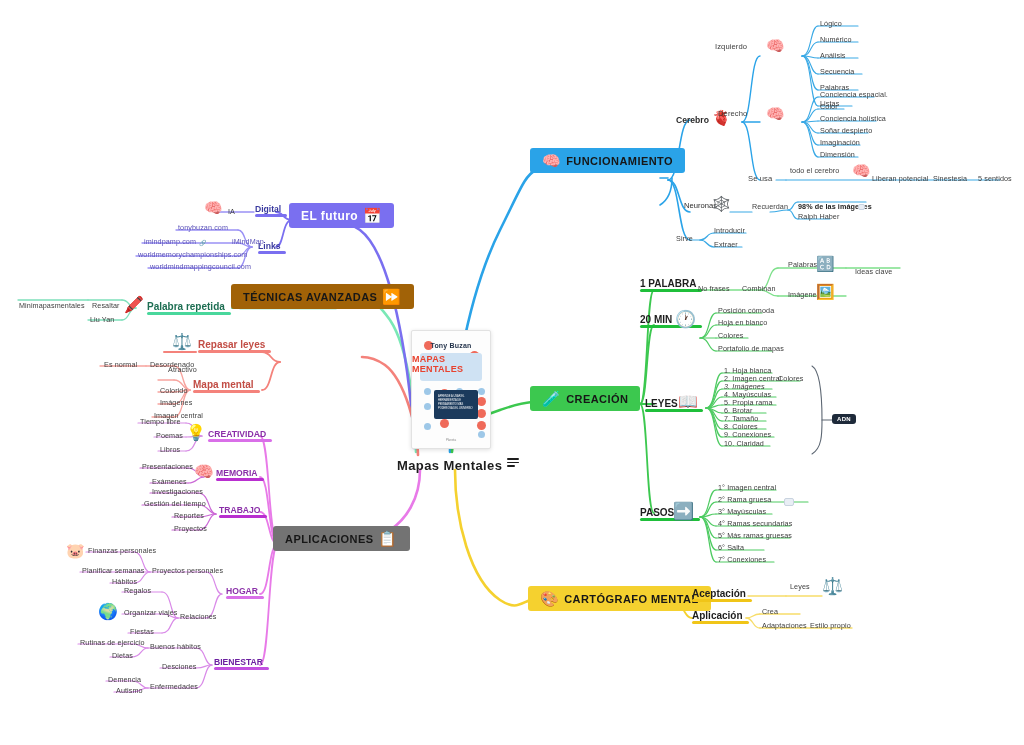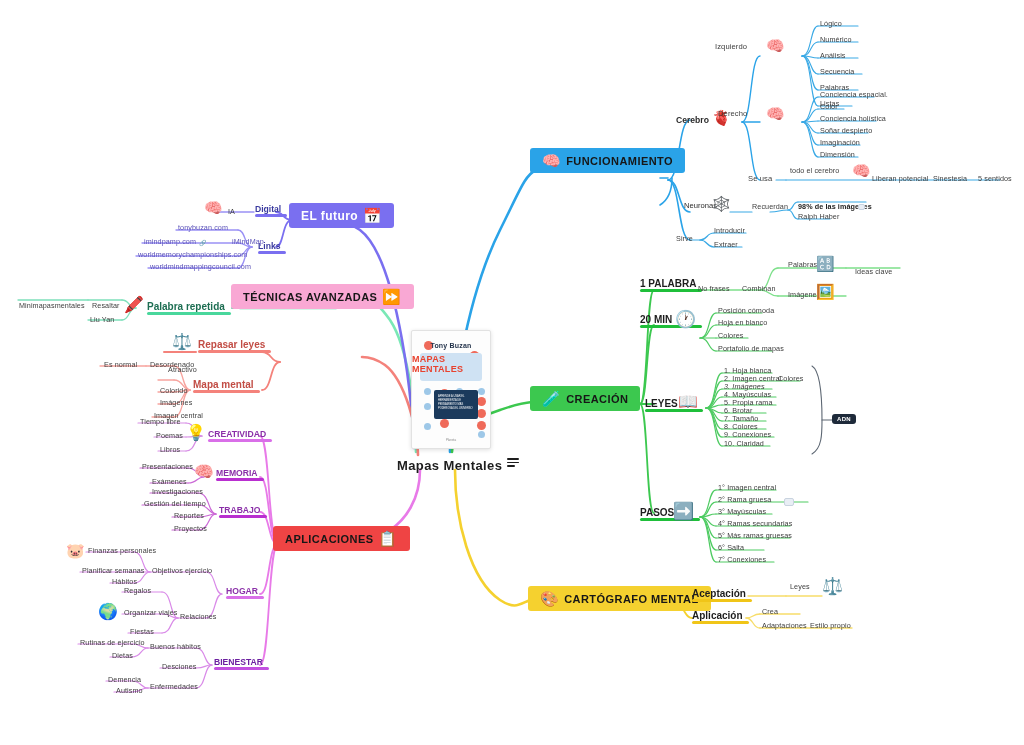--- a/index.html
+++ b/index.html
@@ -393,27 +393,27 @@
   <div class="pill" style="left:528px;top:586px;background:#f5d12f;">
     <span class="emj">🎨</span>
     <span class="txt">CARTÓGRAFO MENTAL</span>
   </div>
 
   <div class="pill" style="left:289px;top:203px;background:#7a6ff0;color:#fff;">
     <span class="txt" style="font-size:12px;">EL futuro</span>
     <span class="emj">📅</span>
   </div>
 
-  <div class="pill" style="left:231px;top:284px;background:#f9a8d4;">
+  <div class="pill" style="left:231px;top:284px;background:#a16207;">
     <span class="txt">TÉCNICAS AVANZADAS</span>
     <span class="emj">⏩</span>
   </div>
 
 
-  <div class="pill" style="left:273px;top:526px;background:#ef4444;">
+  <div class="pill" style="left:273px;top:526px;background:#737373;">
     <span class="txt">APLICACIONES</span>
     <span class="emj">📋</span>
   </div>
 
   <div class="node mid" style="left:676px;top:116px;"><span>Cerebro</span></div>
   <div class="emoji" style="left:712px;top:110px;font-size:15px;">🫀</div>
 
   <div class="node leaf l2" style="left:715px;top:43px;"><span>Izquierdo</span></div>
   <div class="emoji" style="left:766px;top:38px;font-size:15px;">🧠</div>
   <div class="node leaf" style="left:820px;top:20px;"><span>Lógico</span></div>
@@ -586,21 +586,21 @@
   </div>
   <div class="node leaf" style="left:152px;top:488px;"><span>Investigaciones</span></div>
   <div class="node leaf" style="left:144px;top:500px;"><span>Gestión del tiempo</span></div>
   <div class="node leaf" style="left:174px;top:512px;"><span>Reportes</span></div>
   <div class="node leaf" style="left:174px;top:525px;"><span>Proyectos</span></div>
 
   <div class="ul" style="left:226px;top:586px;color:#8a2fa8;">
     <span>HOGAR</span>
     <span class="bar" style="background:#d96fe8;"></span>
   </div>
-  <div class="node leaf" style="left:152px;top:567px;"><span>Objetivos ejercicio</span></div>
+  <div class="node leaf" style="left:152px;top:567px;"><span>Proyectos personales</span></div>
   <div class="node leaf" style="left:88px;top:547px;"><span>Finanzas personales</span></div>
   <div class="emoji" style="left:66px;top:543px;font-size:15px;">🐷</div>
   <div class="node leaf" style="left:82px;top:567px;"><span>Planificar semanas</span></div>
   <div class="node leaf" style="left:112px;top:578px;"><span>Hábitos</span></div>
   <div class="node leaf" style="left:180px;top:613px;"><span>Relaciones</span></div>
   <div class="node leaf" style="left:124px;top:587px;"><span>Regalos</span></div>
   <div class="node leaf" style="left:124px;top:609px;"><span>Organizar viajes</span></div>
   <div class="emoji" style="left:98px;top:604px;font-size:16px;">🌍</div>
   <div class="node leaf" style="left:130px;top:628px;"><span>Fiestas</span></div>
 

